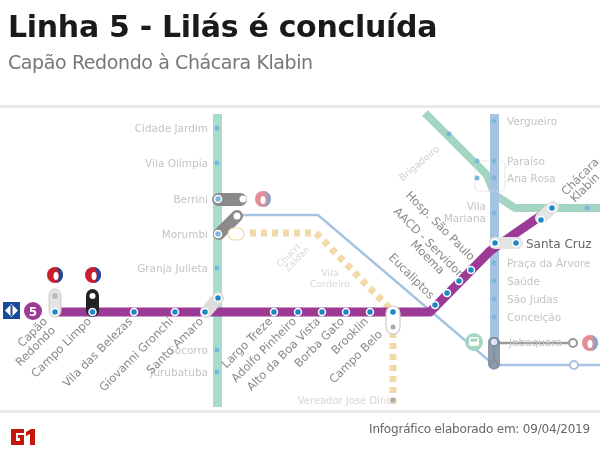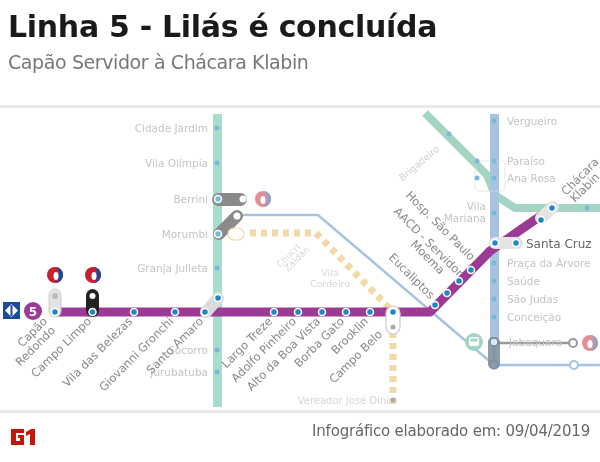--- a/index.html
+++ b/index.html
@@ -1,30 +1,30 @@
 <!DOCTYPE html>
 <html><head>
 <meta charset="utf-8">
 <style>
   html,body{margin:0;padding:0;background:#fff;}
   body{width:600px;height:462px;overflow:hidden;position:relative;font-family:"DejaVu Sans","Liberation Sans",sans-serif;}
   .title{position:absolute;left:8px;top:9px;font-size:30px;font-weight:bold;color:#1a1a1a;letter-spacing:-0.3px;font-family:"DejaVu Sans",sans-serif;}
   .subtitle{position:absolute;left:8px;top:50px;font-size:19px;color:#777;line-height:24px;font-family:"DejaVu Sans",sans-serif;letter-spacing:-0.4px;}
   .rule{position:absolute;left:0;width:600px;height:3px;background:#e9e9e9;}
   .map{position:absolute;left:0;top:0;}
-  .footer-text{position:absolute;right:10px;top:422px;font-size:15px;color:#666;font-family:"DejaVu Sans",sans-serif;letter-spacing:-0.2px;}
+  .footer-text{position:absolute;right:10px;top:422px;font-size:12px;color:#666;font-family:"DejaVu Sans",sans-serif;letter-spacing:-0.2px;}
   .g1-logo{position:absolute;left:9px;top:427px;width:30px;height:20px;}
   svg text{font-family:"DejaVu Sans","Liberation Sans",sans-serif;}
 </style>
 </head>
 <body>
 
 <div class="title">Linha 5 - Lilás é concluída</div>
 <div class="subtitle">
-  <div>Capão Servidor à Chácara Klabin</div>
+  <div>Capão Redondo à Chácara Klabin</div>
 </div>
 <div class="rule" style="top:105px"></div>
 
 <svg class="map" width="600" height="462" viewBox="0 0 600 462">
 
   <rect x="213" y="114" width="9" height="293" fill="#a8dccc"></rect>
 
   <polyline points="425,113 487,175 495,195 515,208 600,208" fill="none" stroke="#a3d5c2" stroke-width="8" stroke-linejoin="round"></polyline>
 
   <rect x="490" y="114" width="9" height="230" fill="#a7c3e3"></rect>

